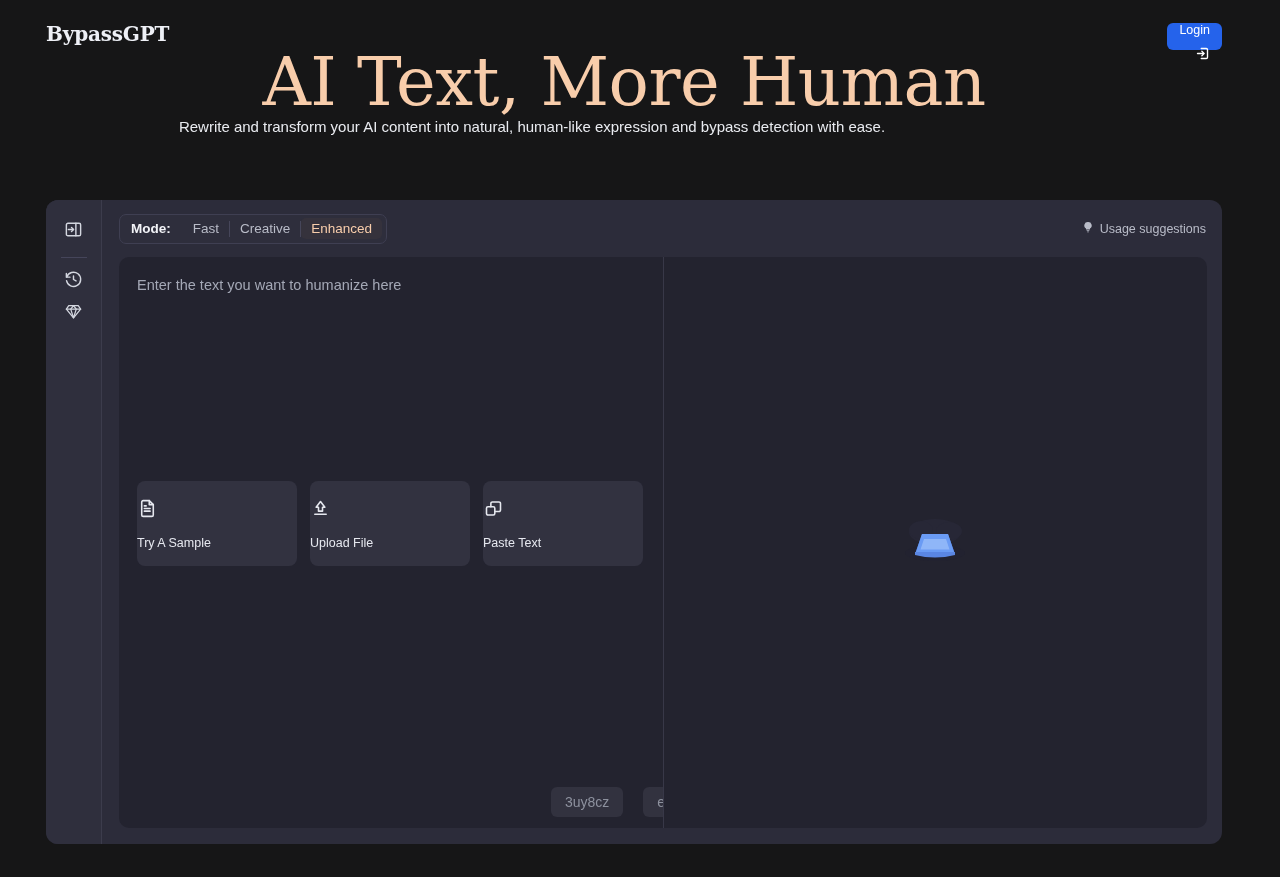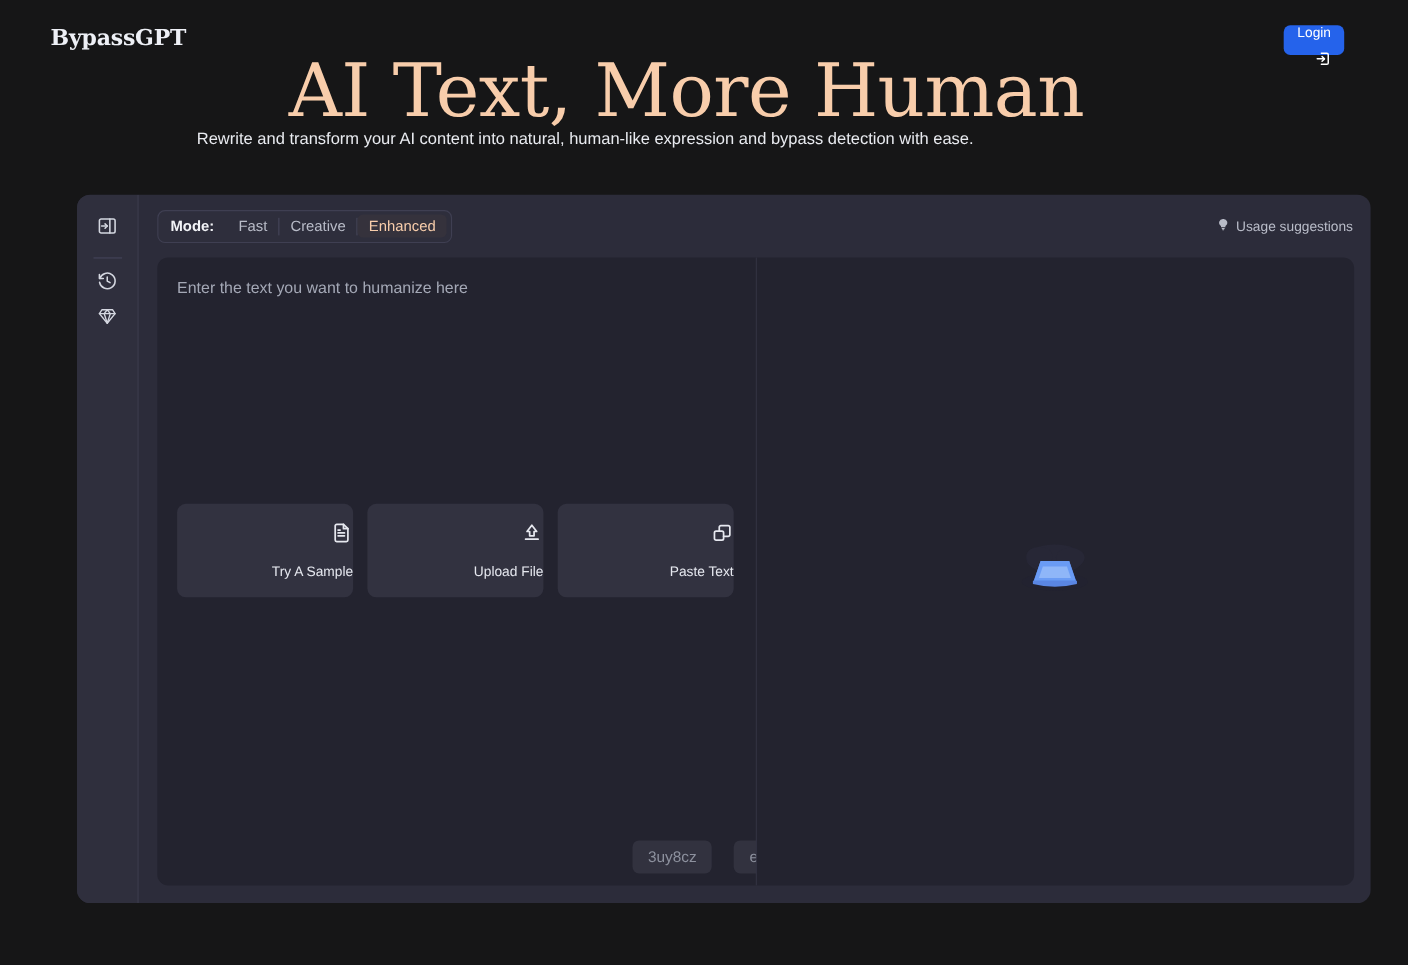--- a/index.html
+++ b/index.html
@@ -41,24 +41,24 @@
     font-weight: 400; font-size: 67px; line-height: 64px;
     color: #f8cdab; letter-spacing: -0.5px;
   }
   .hero-sub {
     position: absolute; left: 0; top: 118px; width: 1064px;
     text-align: center; font-size: 15px; color: #e9ebf0;
   }
 
   
   .card {
-    position: absolute; left: 46px; top: 177px;
+    position: absolute; left: 46px; top: 200px;
     width: 1176px; height: 644px;
     background: #2c2c3a; border-radius: 12px;
-    display: flex; overflow: hidden; margin-left: 24px;
+    display: flex; overflow: hidden;
   }
 
   
   .sidebar {
     width: 56px; flex: 0 0 56px;
     background: #2f2f3d;
     border-right: 1px solid #3c3c4c;
     padding-top: 16px;
     display: flex; flex-direction: column; align-items: center;
   }
@@ -108,21 +108,21 @@
     position: absolute; left: 18px; top: 20px;
     font-size: 14.5px; color: #a4a8b6;
   }
 
   .actions {
     position: absolute; left: 18px; top: 224px;
     display: flex; gap: 13px;
   }
   .action-card {
     width: 160px; height: 85px; background: #323240; border-radius: 8px;
-    display: flex; flex-direction: column; align-items: flex-end; justify-content: center;
+    display: flex; flex-direction: column; align-items: flex-start; justify-content: center;
     gap: 13px; cursor: pointer; color: #e6e8ef;
   }
   .action-card .lbl { font-size: 12.5px; color: #e6e8ef; }
 
   .dot {
     position: absolute; left: 605px; top: 495px;
     width: 8px; height: 8px; border-radius: 50%; background: #7c4dff;
   }
   .chips {
     position: absolute; left: 432px; top: 530px;

